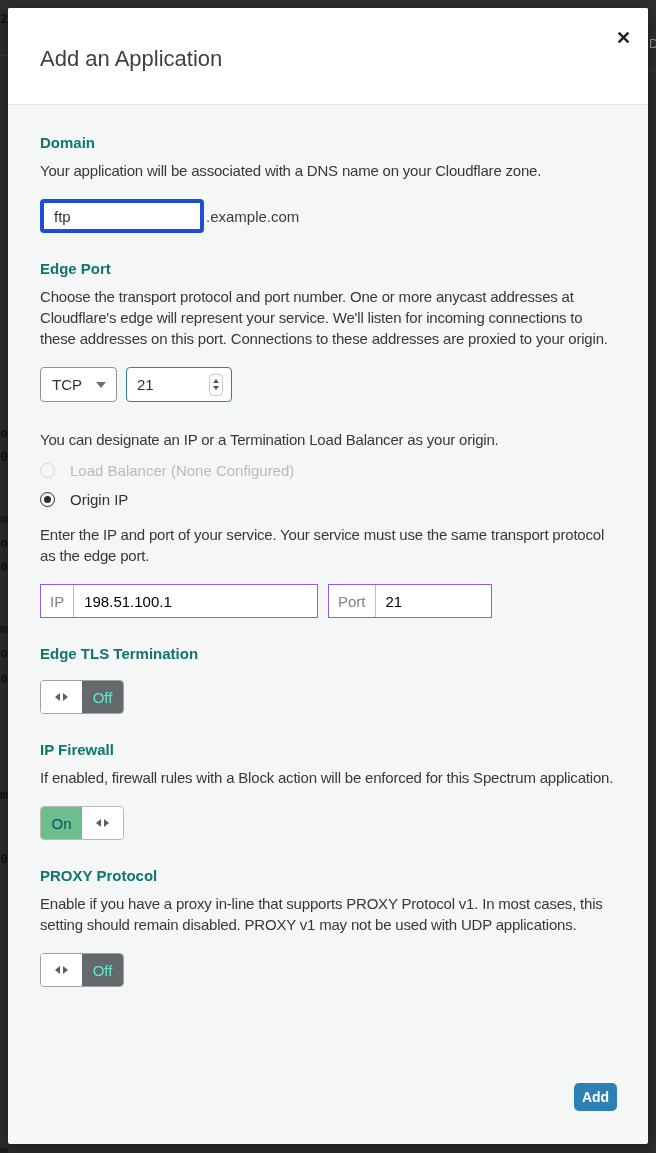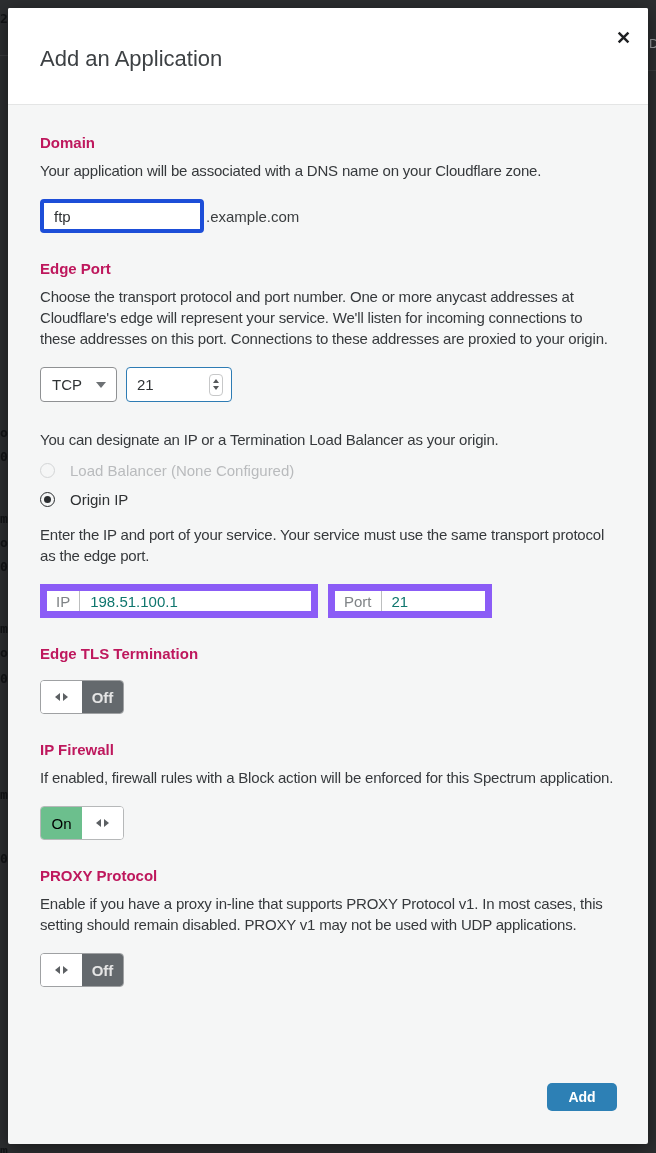--- a/index.html
+++ b/index.html
@@ -53,21 +53,21 @@
     color: #1d1f21;
     cursor: pointer;
     line-height: 20px;
   }
 
   .modal-body { padding: 29px 30px 0 32px; }
   .section { margin-bottom: 27px; }
   .section-label {
     font-size: 15px;
     font-weight: 700;
-    color: #be185d;
+    color: #0f766e;
     margin-bottom: 9px;
   }
   .section-desc {
     font-size: 15px;
     color: #36393c;
     line-height: 21px;
     letter-spacing: -0.2px;
   }
 
   
@@ -143,34 +143,34 @@
   .radio-circle.disabled { border-color: #d3d5d6; cursor: default; }
   .radio-label { margin-left: 15px; font-size: 15px; color: #2f3133; }
   .radio-label.disabled { color: #b9bbbd; }
   .origin-ip-desc { margin-top: 16px; }
 
   
   .ipport-row { display: flex; gap: 10px; margin-top: 18px; }
   .combo-input {
     display: flex; align-items: stretch;
     height: 34px;
-    border: 7px solid #8b5cf6;
+    border: 1px solid #8b5cf6;
     background: #fff;
   }
   .combo-prefix {
     display: flex; align-items: center;
     padding: 0 9px;
     font-size: 15px; color: #7f8386;
     border-right: 1px solid #bcbebf;
   }
   .combo-input input {
     border: none; outline: none;
     padding-left: 10px;
     font: 15px "Liberation Sans", sans-serif;
-    color: #0f766e;
+    color: #000000;
     background: transparent;
   }
   .combo-ip { width: 278px; }
   .combo-ip input { width: 230px; }
   .combo-port { width: 164px; }
   .combo-port input { width: 110px; }
 
   
   .toggle {
     display: flex;
@@ -181,32 +181,32 @@
     border: 1px solid #c2c4c5;
     cursor: pointer;
     background: #fff;
   }
   .toggle-seg {
     flex: 1 1 50%;
     display: flex; align-items: center; justify-content: center;
     font-size: 15px;
   }
   .seg-knob { background: #ffffff; gap: 3px; }
-  .seg-off { background: #64696d; color: #e5e5e5; font-weight: bold; }
-  .seg-on { background: #6cbf8d; color: #000000; }
+  .seg-off { background: #64696d; color: #5eead4; }
+  .seg-on { background: #6cbf8d; color: #0c4a6e; }
   .toggle.is-off { border-color: #9fa1a3; }
   .toggle.is-on { border-color: #b6b8b9; }
   .knob-tri-l { width:0; height:0; border-top:4px solid transparent; border-bottom:4px solid transparent; border-right:5px solid #5c6063; }
   .knob-tri-r { width:0; height:0; border-top:4px solid transparent; border-bottom:4px solid transparent; border-left:5px solid #5c6063; }
 
   
   .add-btn {
     position: absolute;
     right: 31px; bottom: 33px;
-    width: 70px; height: 28px;
+    width: 43px; height: 28px;
     border: none;
     border-radius: 5px;
     background: #2d80b5;
     color: #ffffff;
     font: 700 14px "Liberation Sans", sans-serif;
     cursor: pointer;
   }
 </style>
 </head>
 <body>

